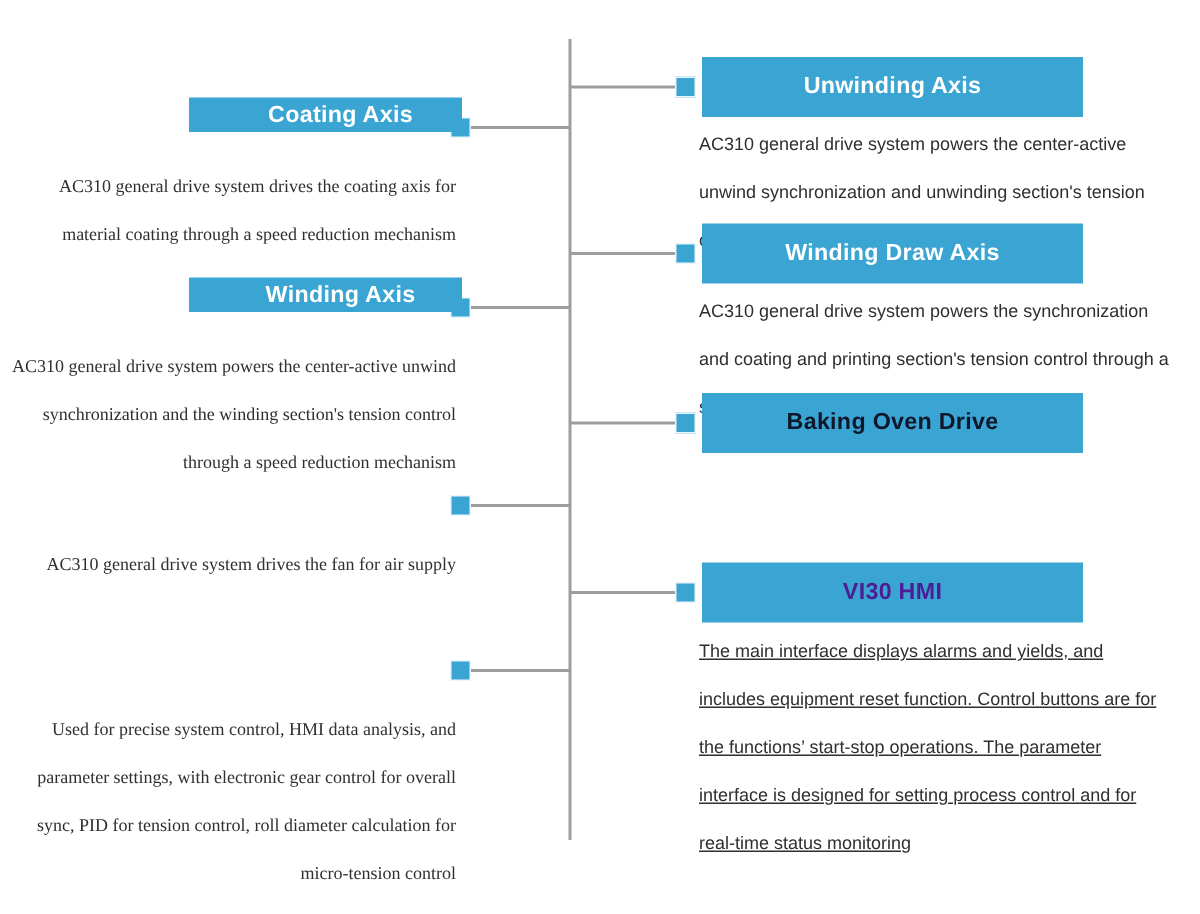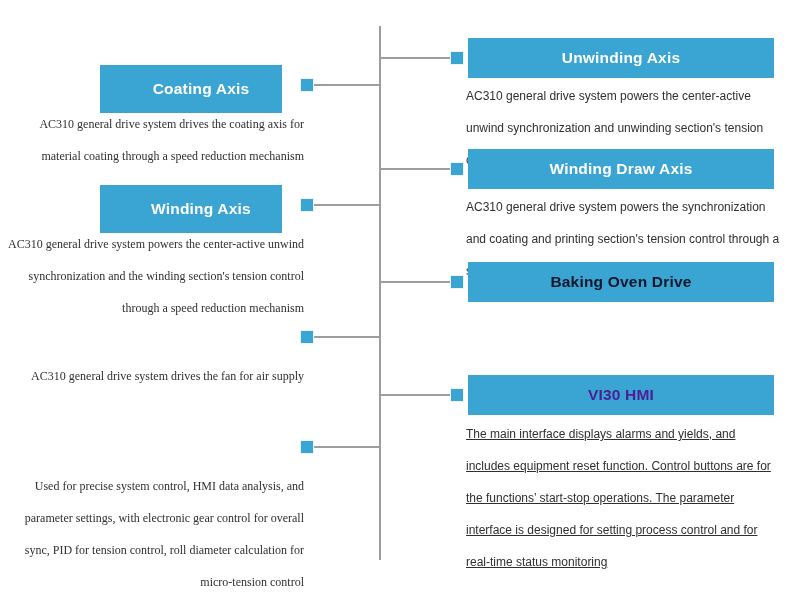--- a/index.html
+++ b/index.html
@@ -26,22 +26,22 @@
     box-sizing:border-box;
   }
 
   
   .box{
     position:absolute;background:#3aa5d2;
     display:flex;align-items:center;justify-content:center;
     color:#ffffff;font-weight:bold;font-size:15.5px;
     letter-spacing:.2px;box-sizing:border-box;
   }
-  .box.left{left:100px;width:182px;height:48px;padding-left:20px;}
-  .box.right{left:468px;width:306px;height:40px;}
+  .box.left{left:126px;width:182px;height:23px;padding-left:20px;}
+  .box.right{left:468px;width:254px;height:40px;}
 
   
   .desc{
     position:absolute;font-size:12px;line-height:32px;
     color:#2f2f2f;box-sizing:border-box;
   }
   .desc.left{left:8px;width:296px;text-align:right;font-family:Liberation Serif, serif;}
   .desc.right{left:466px;width:316px;text-align:left;}
 </style>
 </head>

